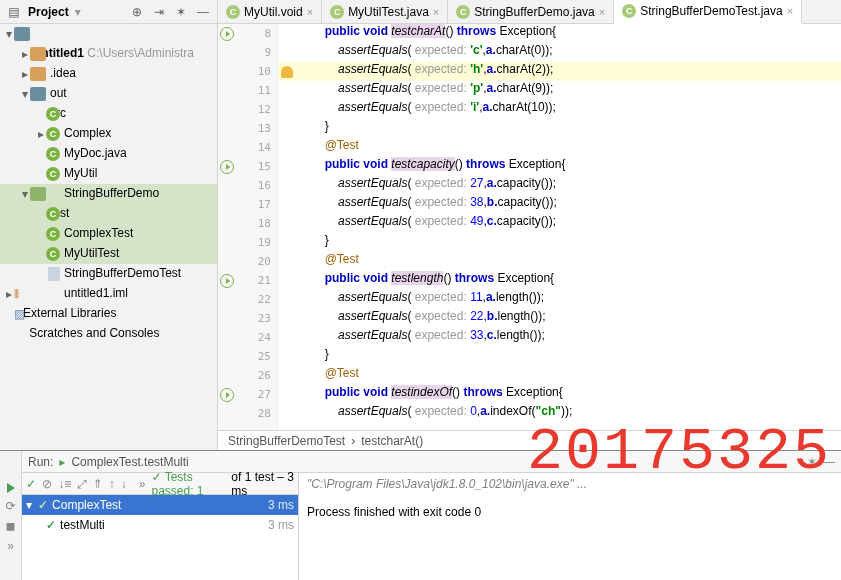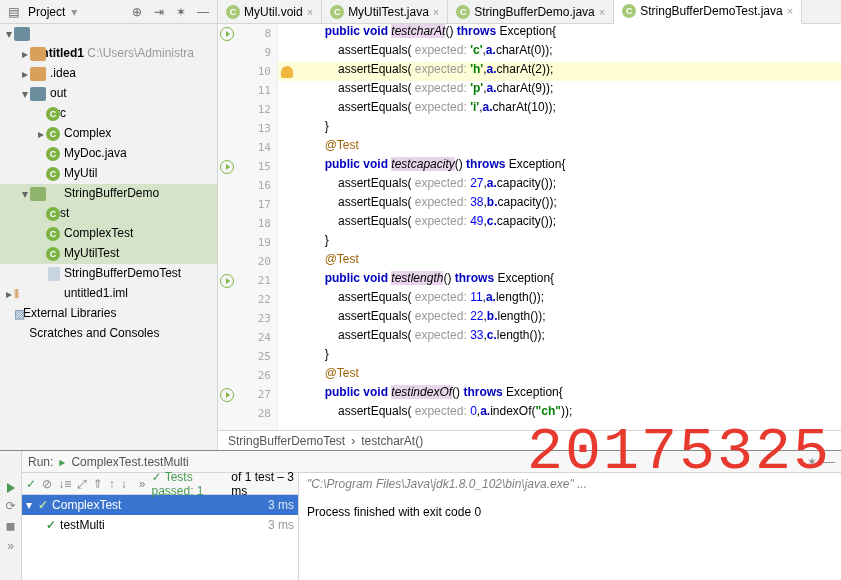--- a/index.html
+++ b/index.html
@@ -1,20 +1,20 @@
 <!DOCTYPE html>
 <html><head>
 <meta charset="utf-8">
 <style>
 * { margin: 0; padding: 0; box-sizing: border-box; font-family: "Segoe UI", Arial, sans-serif; font-size: 12px; }
 body { width: 841px; height: 580px; overflow: hidden; background: #fff; display: flex; flex-direction: column; position: relative; }
 .top { display: flex; flex: 1; min-height: 0; }
 .sidebar { width: 218px; background: #f2f2f2; border-right: 1px solid #d4d4d4; display: flex; flex-direction: column; }
 .sidebar-header { height: 24px; display: flex; align-items: center; padding: 0 6px; gap: 6px; border-bottom: 1px solid #d4d4d4; background: #f2f2f2; }
-.sidebar-header .title { font-weight: normal; }
+.sidebar-header .title { font-weight: bold; }
 .sidebar-header .sep { color: #999; }
 .icon-btn { width: 16px; height: 16px; display: inline-flex; align-items: center; justify-content: center; color: #666; cursor: pointer; }
 .tree { flex: 1; overflow: auto; font-size: 13px; }
 .tree-row { display: flex; align-items: center; height: 20px; white-space: nowrap; }
 .tree-row.selected { background: #d5e4c8; }
 .tree-row .arrow { width: 10px; color: #666; text-align: center; }
 .tree-row .folder-icon { width: 16px; height: 14px; background: #d9a05c; border-radius: 2px; margin-right: 4px; }
 .tree-row .folder-icon.dark { background: #6b8e9e; }
 .tree-row .folder-icon.green { background: #8eb36a; }
 .tree-row .class-icon { width: 14px; height: 14px; border-radius: 50%; background: #7cb342; color: #fff; font-size: 9px; display: flex; align-items: center; justify-content: center; margin-right: 4px; font-weight: bold; }
@@ -30,21 +30,21 @@
 .code-area { flex: 1; display: flex; overflow: hidden; background: #fff; }
 .gutter { width: 60px; background: #f7f7f7; border-right: 1px solid #eee; }
 .gutter-row { height: 19px; display: flex; align-items: center; justify-content: flex-end; padding-right: 6px; color: #aaa; font-family: Consolas, monospace; font-size: 11px; position: relative; }
 .gutter-row .run-icon { position: absolute; left: 2px; width: 14px; height: 14px; border-radius: 50%; border: 1.5px solid #7cb342; display: flex; align-items: center; justify-content: center; }
 .gutter-row .run-icon::after { content: ''; border-left: 4px solid #7cb342; border-top: 3px solid transparent; border-bottom: 3px solid transparent; margin-left: 1px; }
 .gutter-row .bulb { position: absolute; right: -16px; width: 12px; height: 12px; background: #f0b840; border-radius: 50% 50% 2px 2px; }
 .code { flex: 1; font-family: Consolas, monospace; font-size: 13px; overflow: auto; }
 .code-line { height: 19px; white-space: pre; padding-left: 20px; }
 .code-line.hl { background: #fffdd6; }
 .kw { color: #0000c0; font-weight: bold; }
-.name { }
+.name { font-style: italic; }
 .hl-name { background: #e8d4eb; font-style: italic; }
 .ann { color: #a16207; }
 .str { color: #008000; font-weight: bold; }
 .num { color: #0000ff; }
 .param { color: #999; }
 .breadcrumb { height: 20px; border-top: 1px solid #d4d4d4; display: flex; align-items: center; padding: 0 10px; background: #fff; font-size: 11px; color: #555; gap: 6px; }
 .run-panel { height: 130px; border-top: 1px solid #888; display: flex; }
 .run-left { width: 22px; background: #f2f2f2; border-right: 1px solid #d4d4d4; display: flex; flex-direction: column; align-items: center; padding-top: 4px; gap: 6px; }
 .run-play { width: 0; height: 0; border-left: 8px solid #499c54; border-top: 5px solid transparent; border-bottom: 5px solid transparent; cursor: pointer; }
 .run-center { flex: 1; display: flex; flex-direction: column; }

